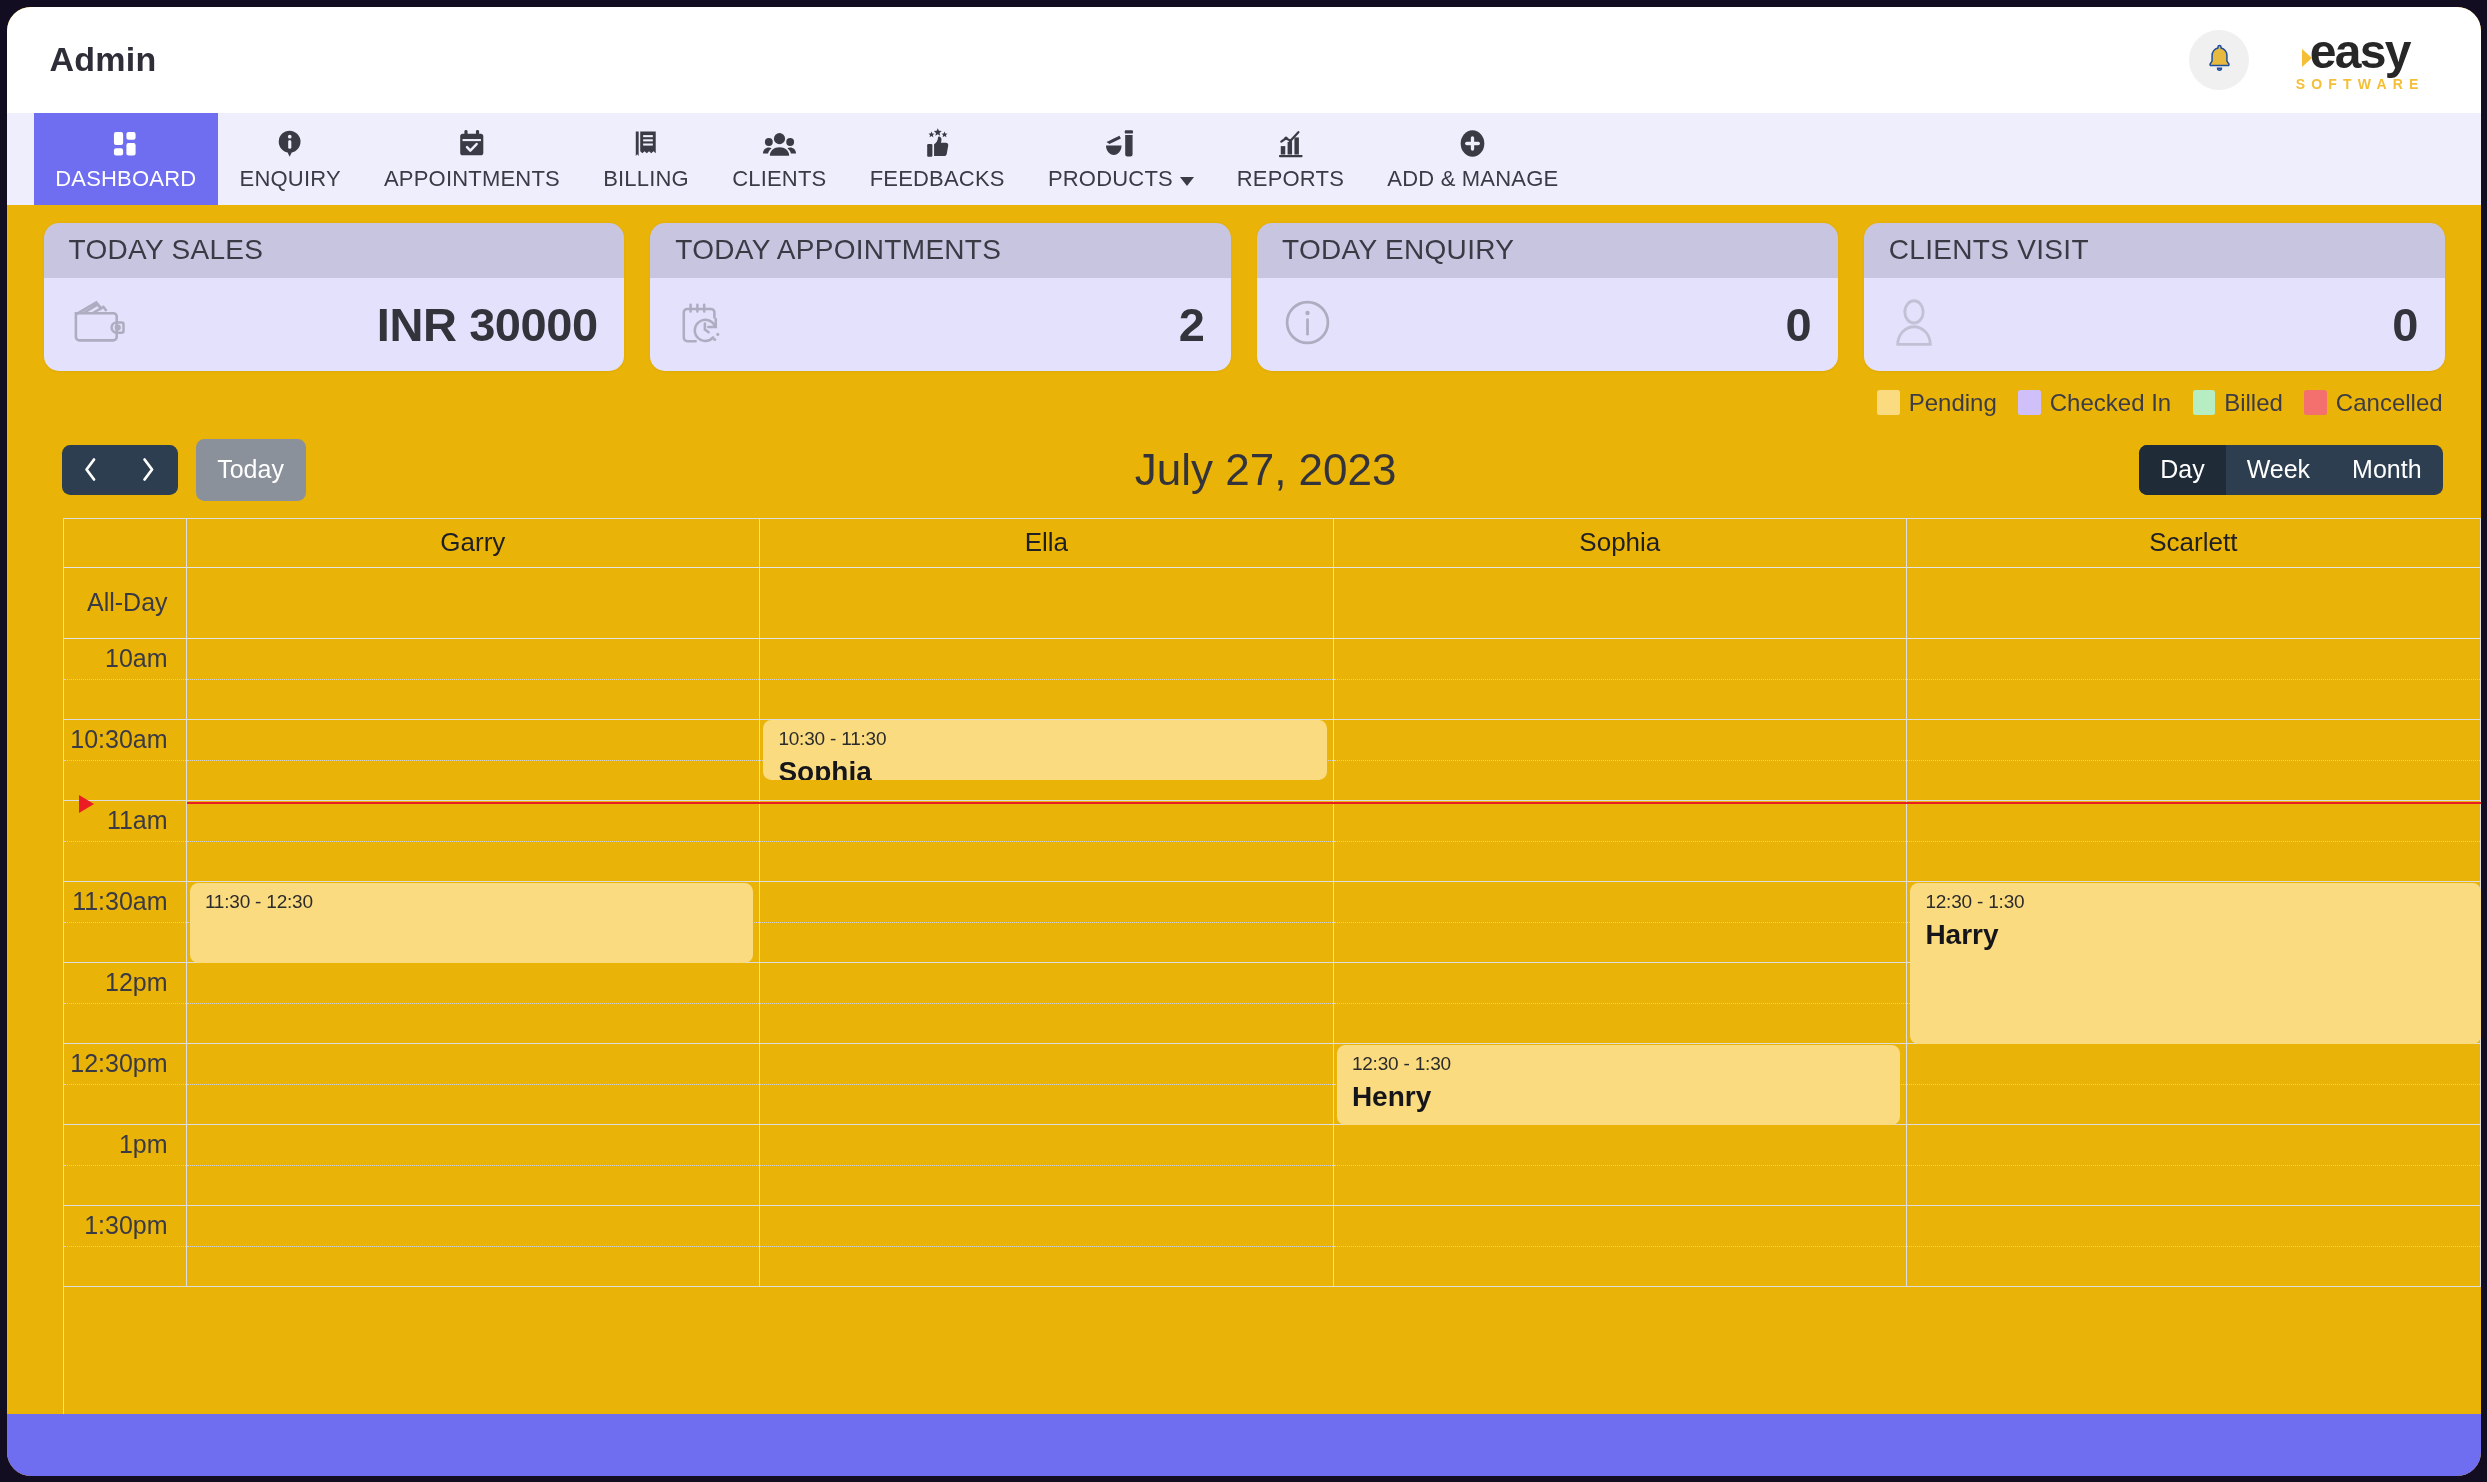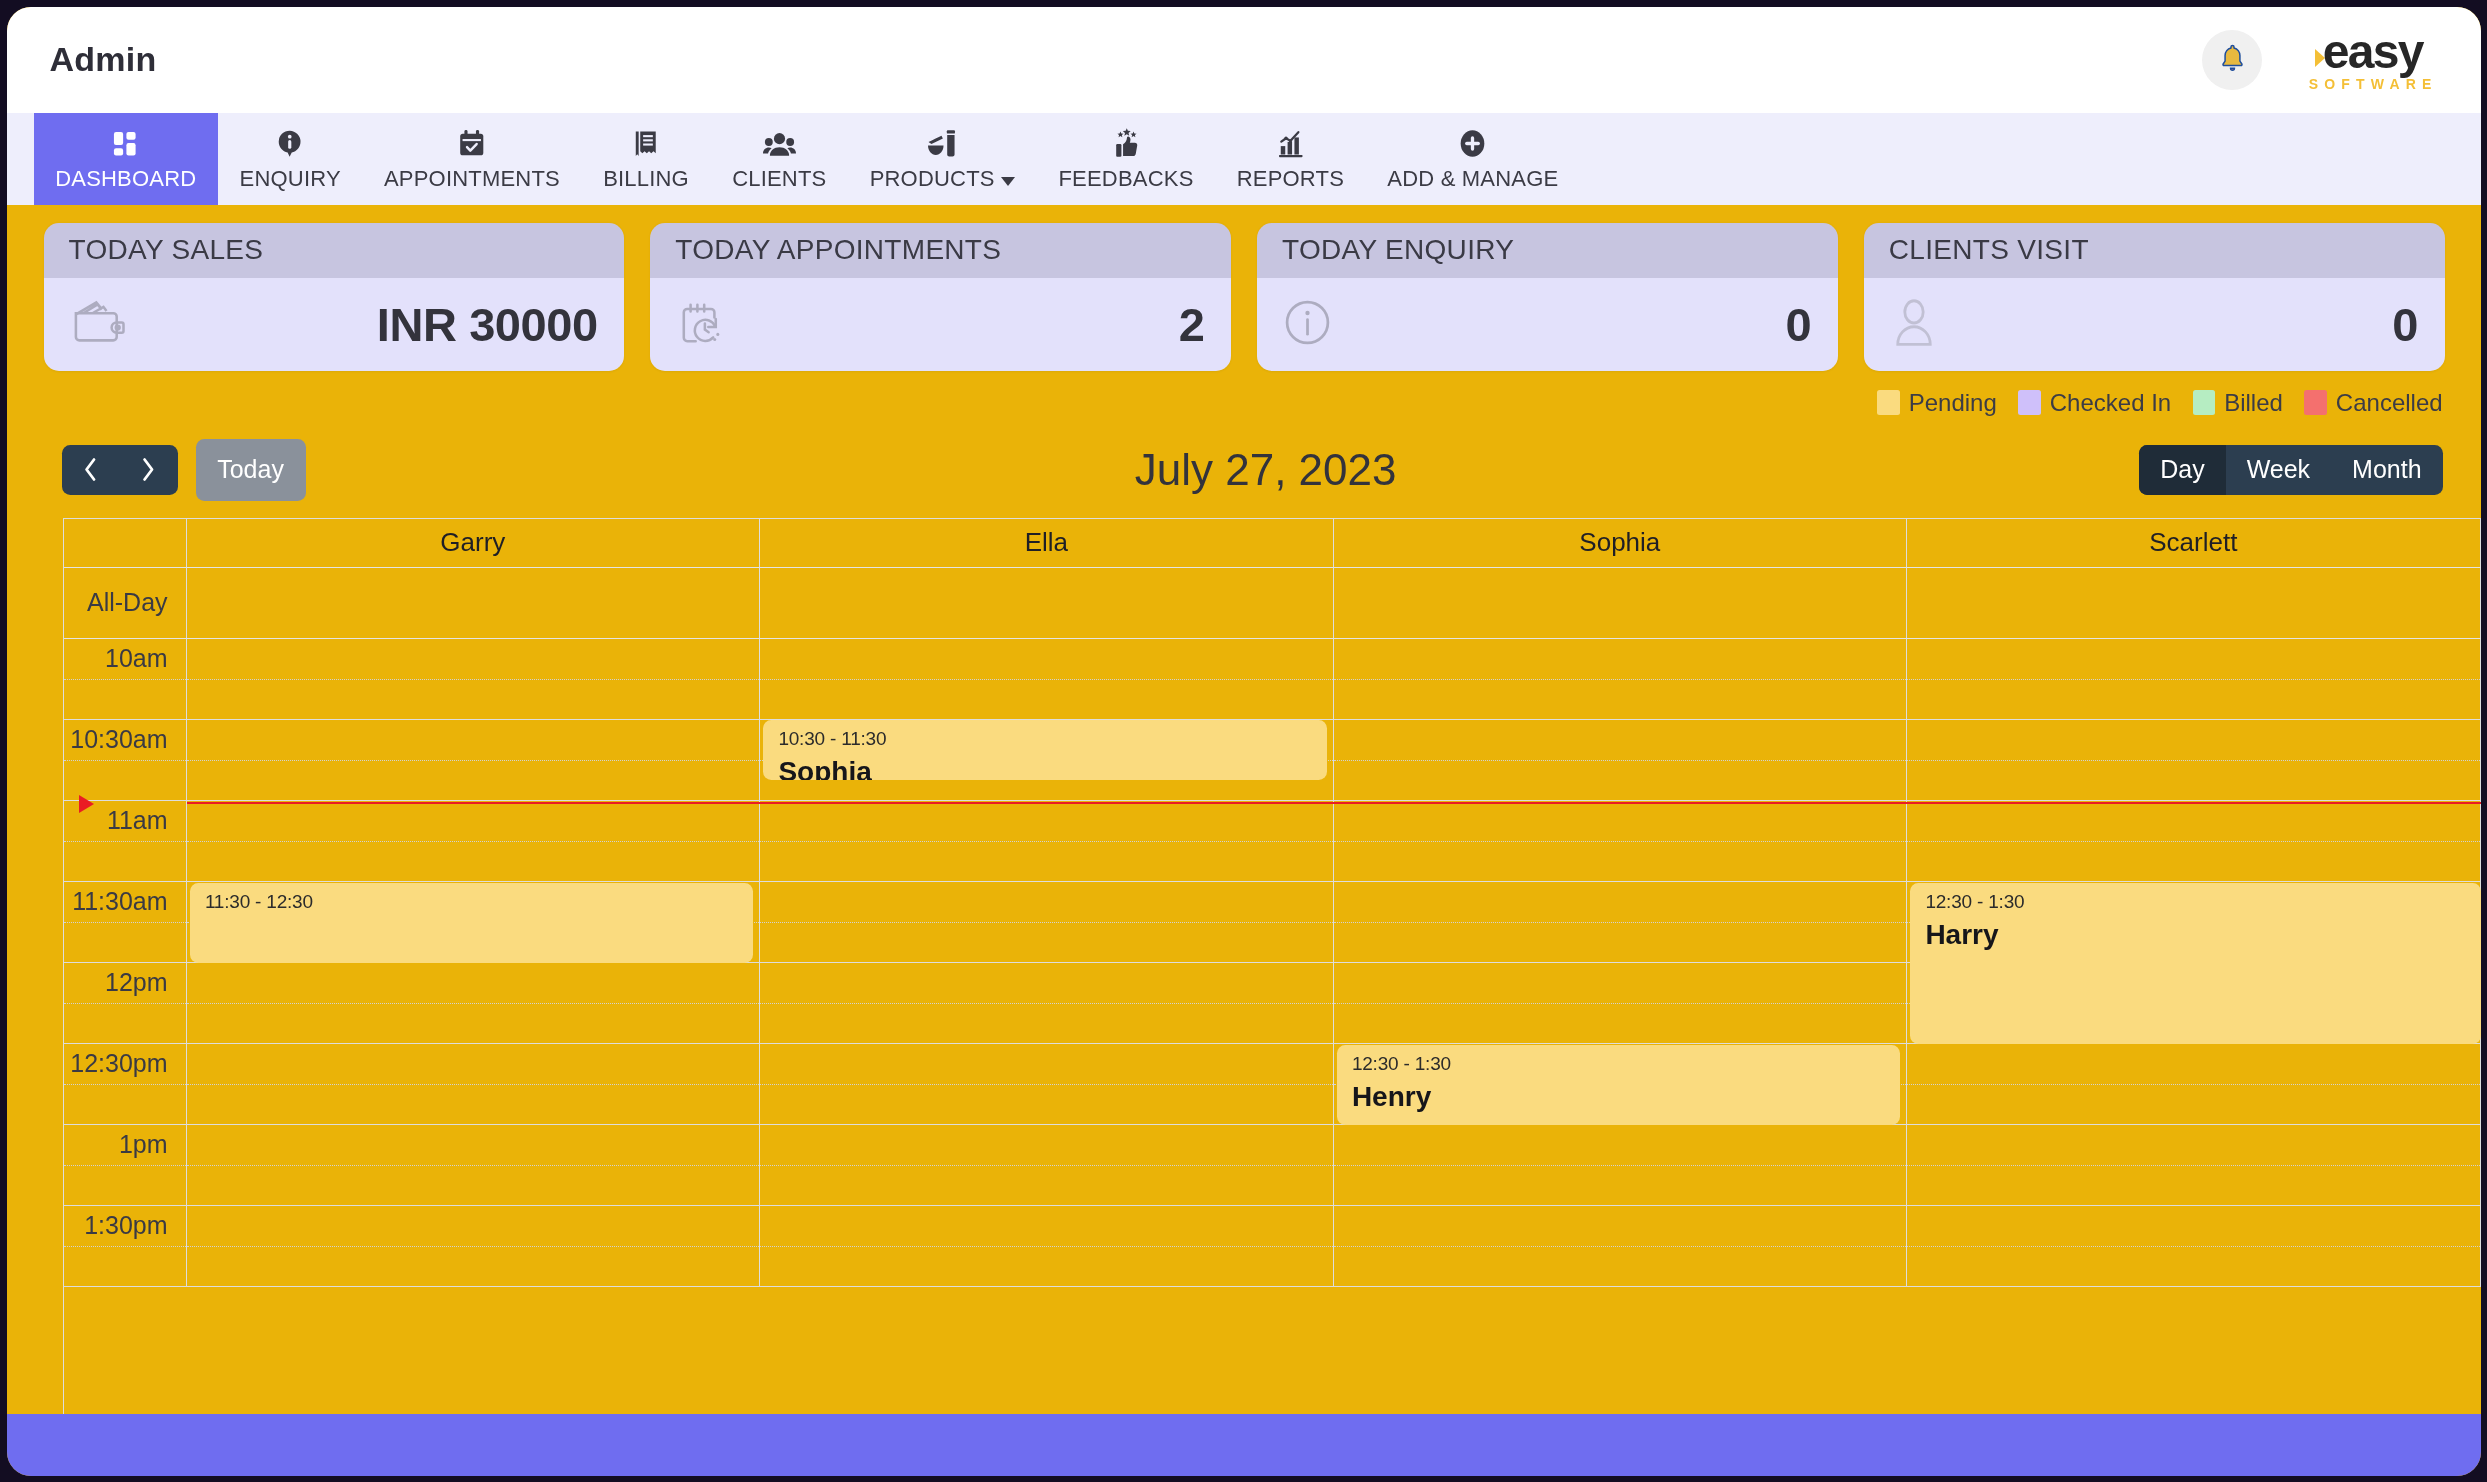--- a/index.html
+++ b/index.html
@@ -40,21 +40,21 @@
     width: 60px; height: 60px;
     border-radius: 50%;
     background: #f0f0f0;
     display: flex; align-items: center; justify-content: center;
     margin-right: 38px;
   }
   .logo {
     display: flex; flex-direction: column;
     align-items: center;
     line-height: 1;
-    margin-right: 7px;
+    margin-right: 20px;
   }
   .logo-main {
     font-size: 48px;
     font-weight: bold;
     color: #272727;
     letter-spacing: -1.7px;
     display: flex; align-items: center;
   }
   .logo-tri {
     width: 0; height: 0;
@@ -438,44 +438,44 @@
           <path d="M0 19.6c0-2.8 2.1-4.6 4.6-4.6 .8 0 1.6.2 2.2.5-1.5 1.1-2.5 2.6-2.8 4.1z"></path>
           <circle cx="21.4" cy="10.6" r="3.1"></circle>
           <path d="M26 19.6c0-2.8-2.1-4.6-4.6-4.6-.8 0-1.6.2-2.2.5 1.5 1.1 2.5 2.6 2.8 4.1z"></path>
         </svg>
       </span>
       <span class="nav-lbl">CLIENTS</span>
     </div>
 
     <div class="nav-item">
       <span class="nav-ico">
-        <svg width="33" height="31.5" viewBox="0 0 26 24" fill="#3b3b45">
-          <rect x="16.4" y="1.4" width="6.4" height="2.6" rx=".7"></rect>
-          <path d="M16.7 5.2h5.8v15.2c0 .9-.7 1.6-1.6 1.6h-2.6c-.9 0-1.6-.7-1.6-1.6z"></path>
-          <path d="M2 10.6c3.4-1.8 7-3.6 10.2-5l1.1 2.2c-2.9 1.4-6 2.9-9 4.4z"></path>
-          <path d="M1.6 13.4h12.2c0 4.2-2.7 7.4-6.1 7.4S1.6 17.6 1.6 13.4z"></path>
-        </svg>
-      </span>
-      <span class="nav-lbl">
-        <span>PRODUCTS</span>
-        <span class="caret-d"></span>
-      </span>
-    </div>
-
-    <div class="nav-item">
-      <span class="nav-ico">
         <svg width="33" height="33" viewBox="0 0 24 24" fill="#3b3b45">
           <path d="M7.6 3.2l.62 1.5 1.6.13-1.22 1.06.37 1.57-1.37-.84-1.37.84.37-1.57-1.22-1.06 1.6-.13z"></path>
           <path d="M12.2.9l.8 1.9 2.05.16-1.56 1.35.48 2-1.77-1.08-1.77 1.08.48-2L9.35 2.96l2.05-.16z"></path>
           <path d="M17.1 3.2l.62 1.5 1.6.13-1.22 1.06.37 1.57-1.37-.84-1.37.84.37-1.57L14.88 4.83l1.6-.13z"></path>
           <rect x="4.5" y="12.4" width="3.8" height="9.3" rx=".8"></rect>
           <path d="M9.5 12.6c1.8-1.1 2.7-2.8 2.8-4.6 0-.9.7-1.3 1.4-1 .8.3 1.2 1.1 1.2 2.1 0 .8-.2 1.6-.5 2.3h3.7c1.1 0 1.9.9 1.7 2l-1.1 6.2c-.15.9-.9 1.5-1.8 1.5H9.5z"></path>
         </svg>
       </span>
       <span class="nav-lbl">FEEDBACKS</span>
+    </div>
+
+    <div class="nav-item">
+      <span class="nav-ico">
+        <svg width="33" height="31.5" viewBox="0 0 26 24" fill="#3b3b45">
+          <rect x="16.4" y="1.4" width="6.4" height="2.6" rx=".7"></rect>
+          <path d="M16.7 5.2h5.8v15.2c0 .9-.7 1.6-1.6 1.6h-2.6c-.9 0-1.6-.7-1.6-1.6z"></path>
+          <path d="M2 10.6c3.4-1.8 7-3.6 10.2-5l1.1 2.2c-2.9 1.4-6 2.9-9 4.4z"></path>
+          <path d="M1.6 13.4h12.2c0 4.2-2.7 7.4-6.1 7.4S1.6 17.6 1.6 13.4z"></path>
+        </svg>
+      </span>
+      <span class="nav-lbl">
+        <span>PRODUCTS</span>
+        <span class="caret-d"></span>
+      </span>
     </div>
 
     <div class="nav-item">
       <span class="nav-ico">
         <svg width="31.5" height="31.5" viewBox="0 0 24 24" fill="#3b3b45">
           <rect x="4.4" y="13.8" width="3.4" height="6.4"></rect>
           <rect x="9.6" y="10.6" width="3.4" height="9.6"></rect>
           <rect x="14.8" y="7.2" width="3.4" height="13"></rect>
           <rect x="3" y="20.6" width="18" height="1.6" rx=".6"></rect>
           <path d="M4.8 10.4l3.6-2.6 3.4 2 6-6.6" stroke="#3b3b45" stroke-width="1.7" fill="none" stroke-linecap="round" stroke-linejoin="round"></path>

